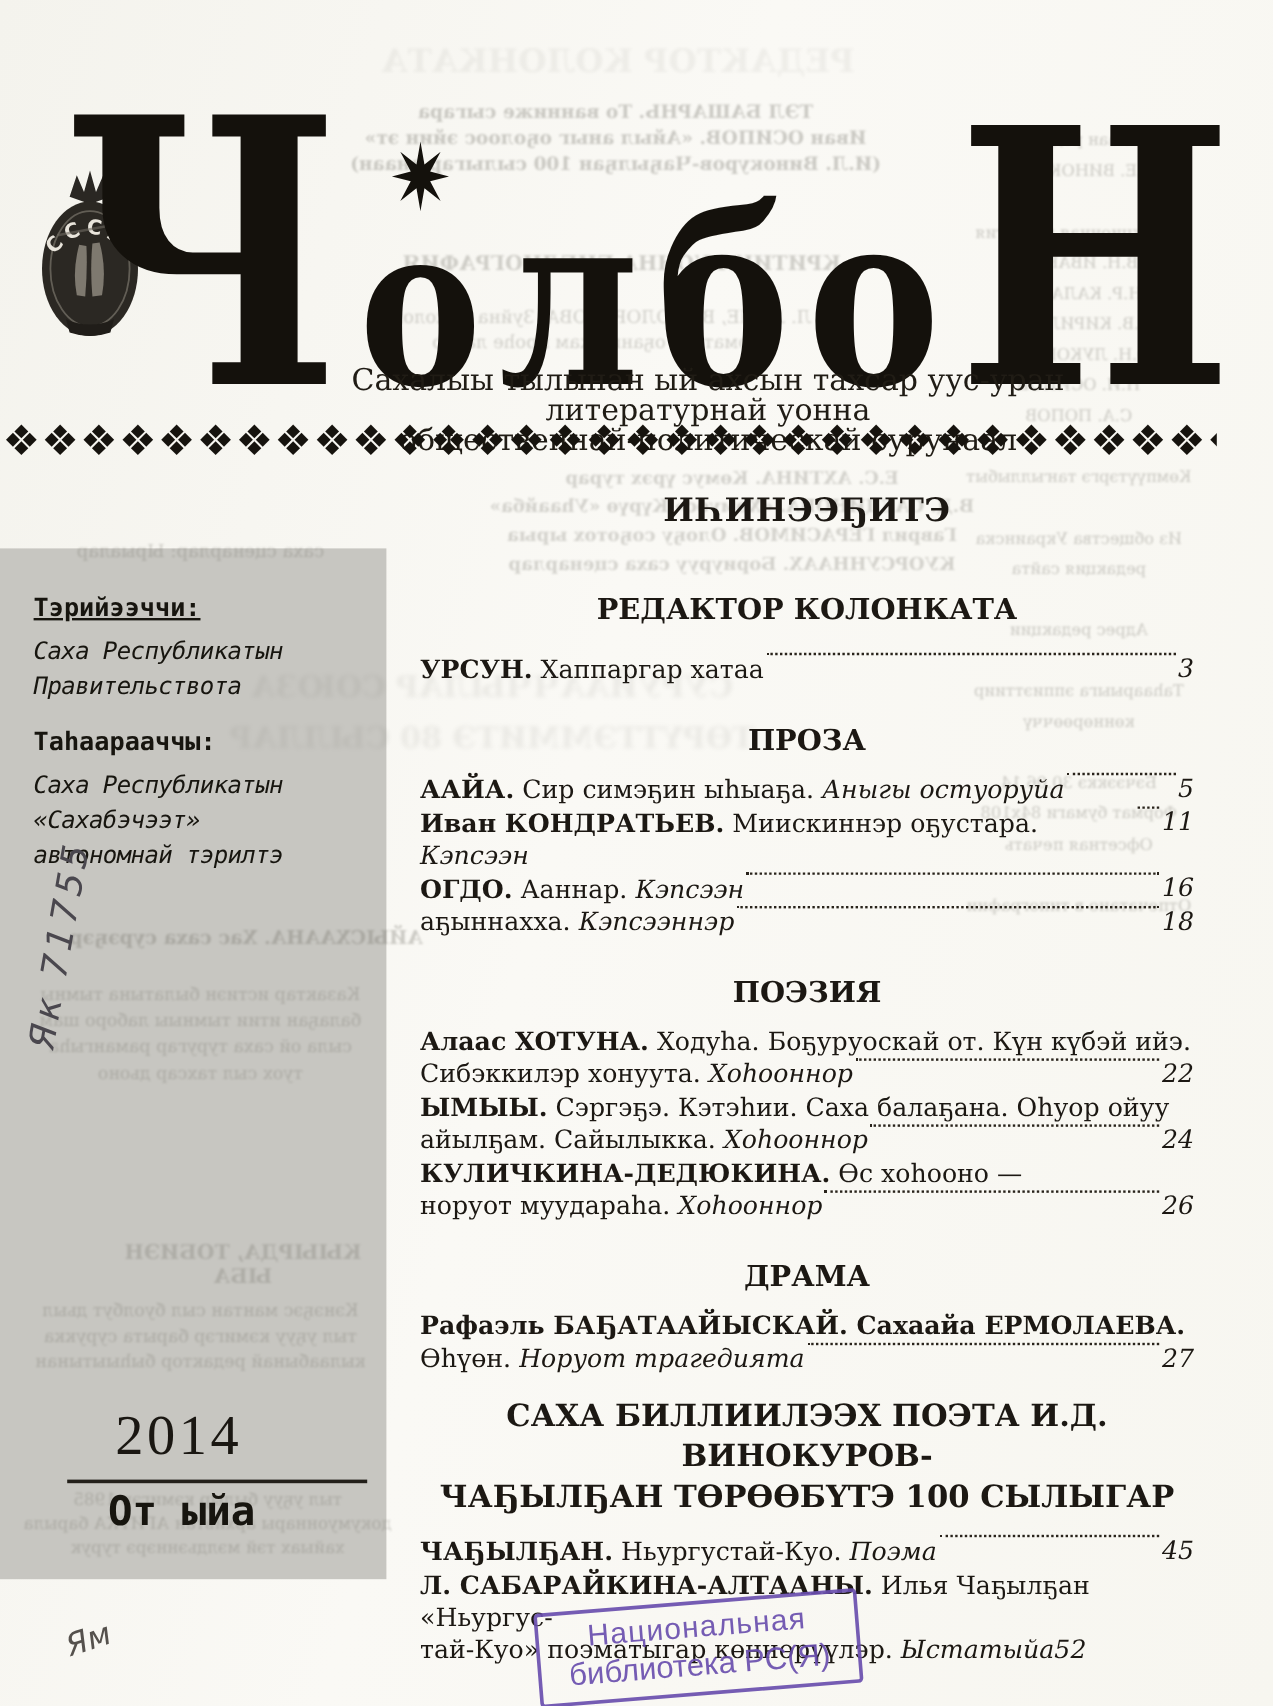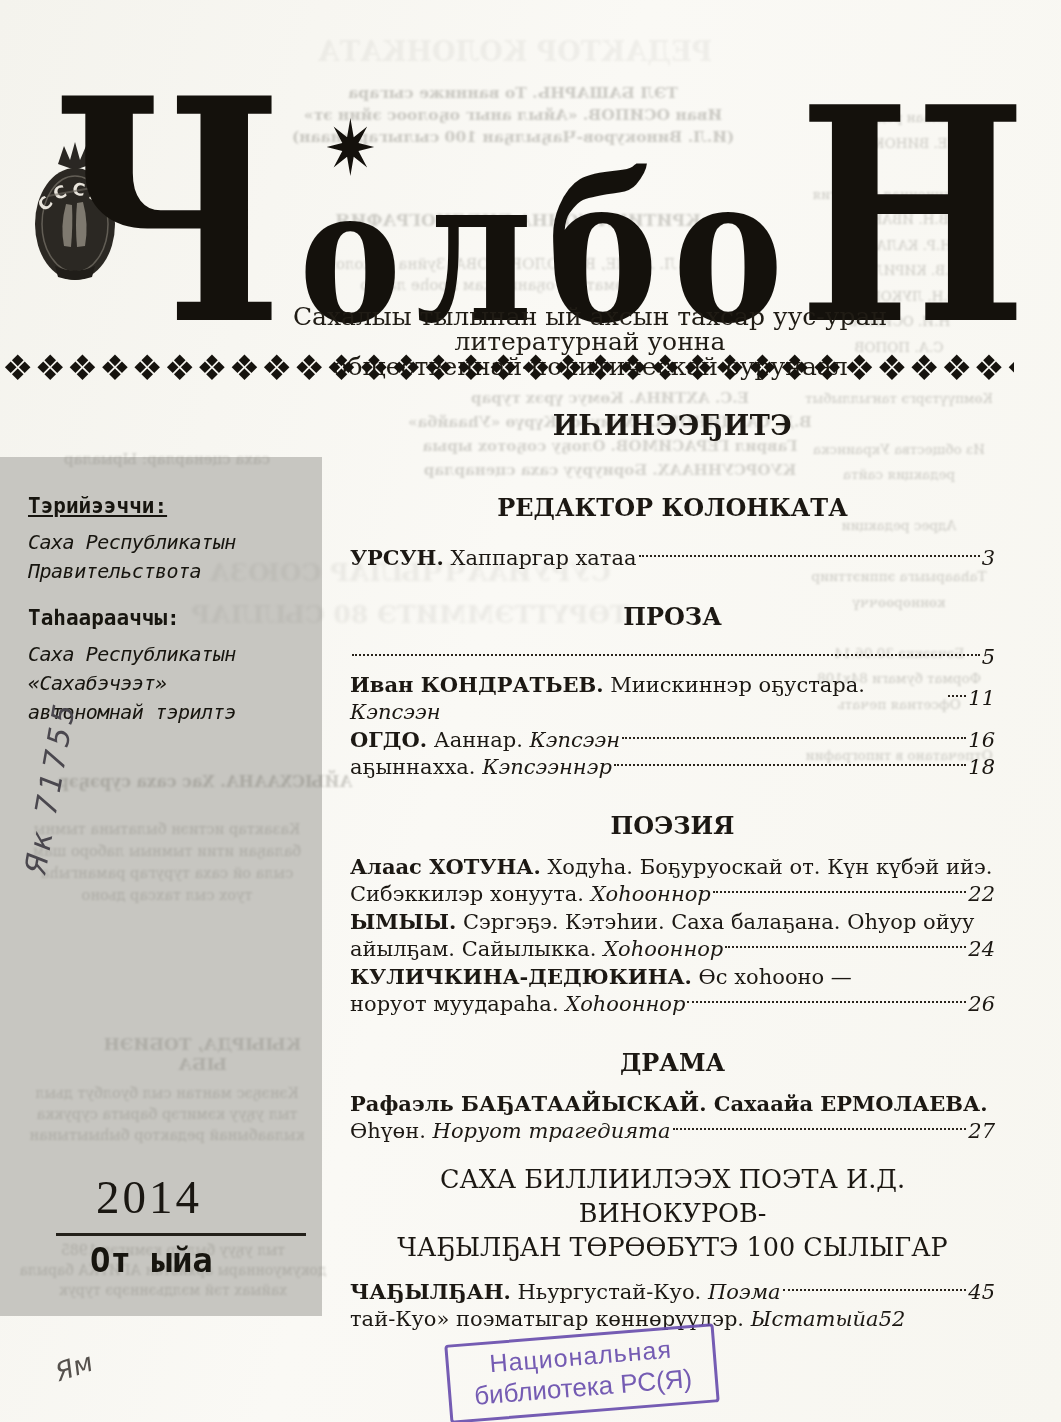--- a/index.html
+++ b/index.html
@@ -78,26 +78,26 @@
               font-size:30px;letter-spacing:4px;color:#4a474e;}
   .squiggle{position:absolute;left:55px;top:1352px;z-index:3;transform:rotate(-18deg);
             font-family:"DejaVu Sans",sans-serif;font-style:italic;font-size:26px;color:#55514d;}
 
   
   .toc{position:absolute;left:350px;top:410px;width:645px;z-index:3;font-size:21px;color:#1c1813;}
   .toc-title{text-align:center;font-weight:bold;font-size:27px;letter-spacing:.5px;margin:0 0 52px;}
   .sec-h{text-align:center;font-weight:bold;font-size:24px;margin:30px 0 13px;}
   .sec-h.first{margin-top:0;margin-bottom:22px;}
   .tline{line-height:27px;}
-  .trow{display:flex;align-items:center;line-height:27px;}
+  .trow{display:flex;align-items:flex-start;line-height:27px;}
   .au{font-weight:bold;}
   .gen{font-style:italic;}
   .dots{flex:1 1 auto;min-width:18px;border-bottom:2.4px dotted #29231b;margin:0 2px 5px;}
   .pg{font-style:italic;}
-  .ann{text-align:center;font-weight:normal;font-size:25.5px;line-height:34px;margin:17px 0 14px;}
+  .ann{text-align:center;font-weight:bold;font-size:25.5px;line-height:34px;margin:17px 0 14px;}
 
   
   .stamp{position:absolute;left:447px;top:1334px;width:248px;z-index:3;
          padding:4px 8px 7px;border:3.5px solid #6a4fae;border-radius:4px;
          transform:rotate(-4.6deg);text-align:center;color:#6a4fae;opacity:.92;
          font-family:"Liberation Sans","DejaVu Sans",sans-serif;line-height:1.22;}
   .stamp .l1{font-size:25px;letter-spacing:1px;}
   .stamp .l2{font-size:26px;}
 </style>
 </head>
@@ -214,20 +214,21 @@
     <div class="sec-h first">РЕДАКТОР КОЛОНКАТА</div>
     <div class="trow">
       <span class="tx"><b class="au">УРСУН.</b> <span>Хаппаргар хатаа</span></span>
       <span class="dots"></span>
       <i class="pg">3</i>
     </div>
 
     <div class="sec-h">ПРОЗА</div>
 
     <div class="trow">
+      <span class="tx"><b class="au">ААЙА.</b> <span>Сир симэҕин ыһыаҕа.</span> <i class="gen">Аныгы остуоруйа</i></span>
       <span class="dots"></span>
       <i class="pg">5</i>
     </div>
     <div class="trow">
       <span class="tx"><b class="au">Иван КОНДРАТЬЕВ.</b> <span>Миискиннэр оҕустара.</span> <i class="gen">Кэпсээн</i></span>
       <span class="dots"></span>
       <i class="pg">11</i>
     </div>
     <div class="trow">
       <span class="tx"><b class="au">ОГДО.</b> <span>Ааннар.</span> <i class="gen">Кэпсээн</i></span>
@@ -273,20 +274,21 @@
     <div class="ann">
       <div>САХА БИЛЛИИЛЭЭХ ПОЭТА И.Д. ВИНОКУРОВ-</div>
       <div>ЧАҔЫЛҔАН ТӨРӨӨБҮТЭ 100 СЫЛЫГАР</div>
     </div>
 
     <div class="trow">
       <span class="tx"><b class="au">ЧАҔЫЛҔАН.</b> <span>Ньургустай-Куо.</span> <i class="gen">Поэма</i></span>
       <span class="dots"></span>
       <i class="pg">45</i>
     </div>
+    <div class="tline"><b class="au">Л. САБАРАЙКИНА-АЛТААНЫ.</b> <span>Илья Чаҕылҕан «Ньургус-</span></div>
     <div class="trow">
       <span class="tx"><span>тай-Куо» поэматыгар көннөрүүлэр.</span> <i class="gen">Ыстатыйа</i></span>
 
       <i class="pg">52</i>
     </div>
 
   </div>
 
   <div class="stamp">
     <div class="l1">Национальная</div>

